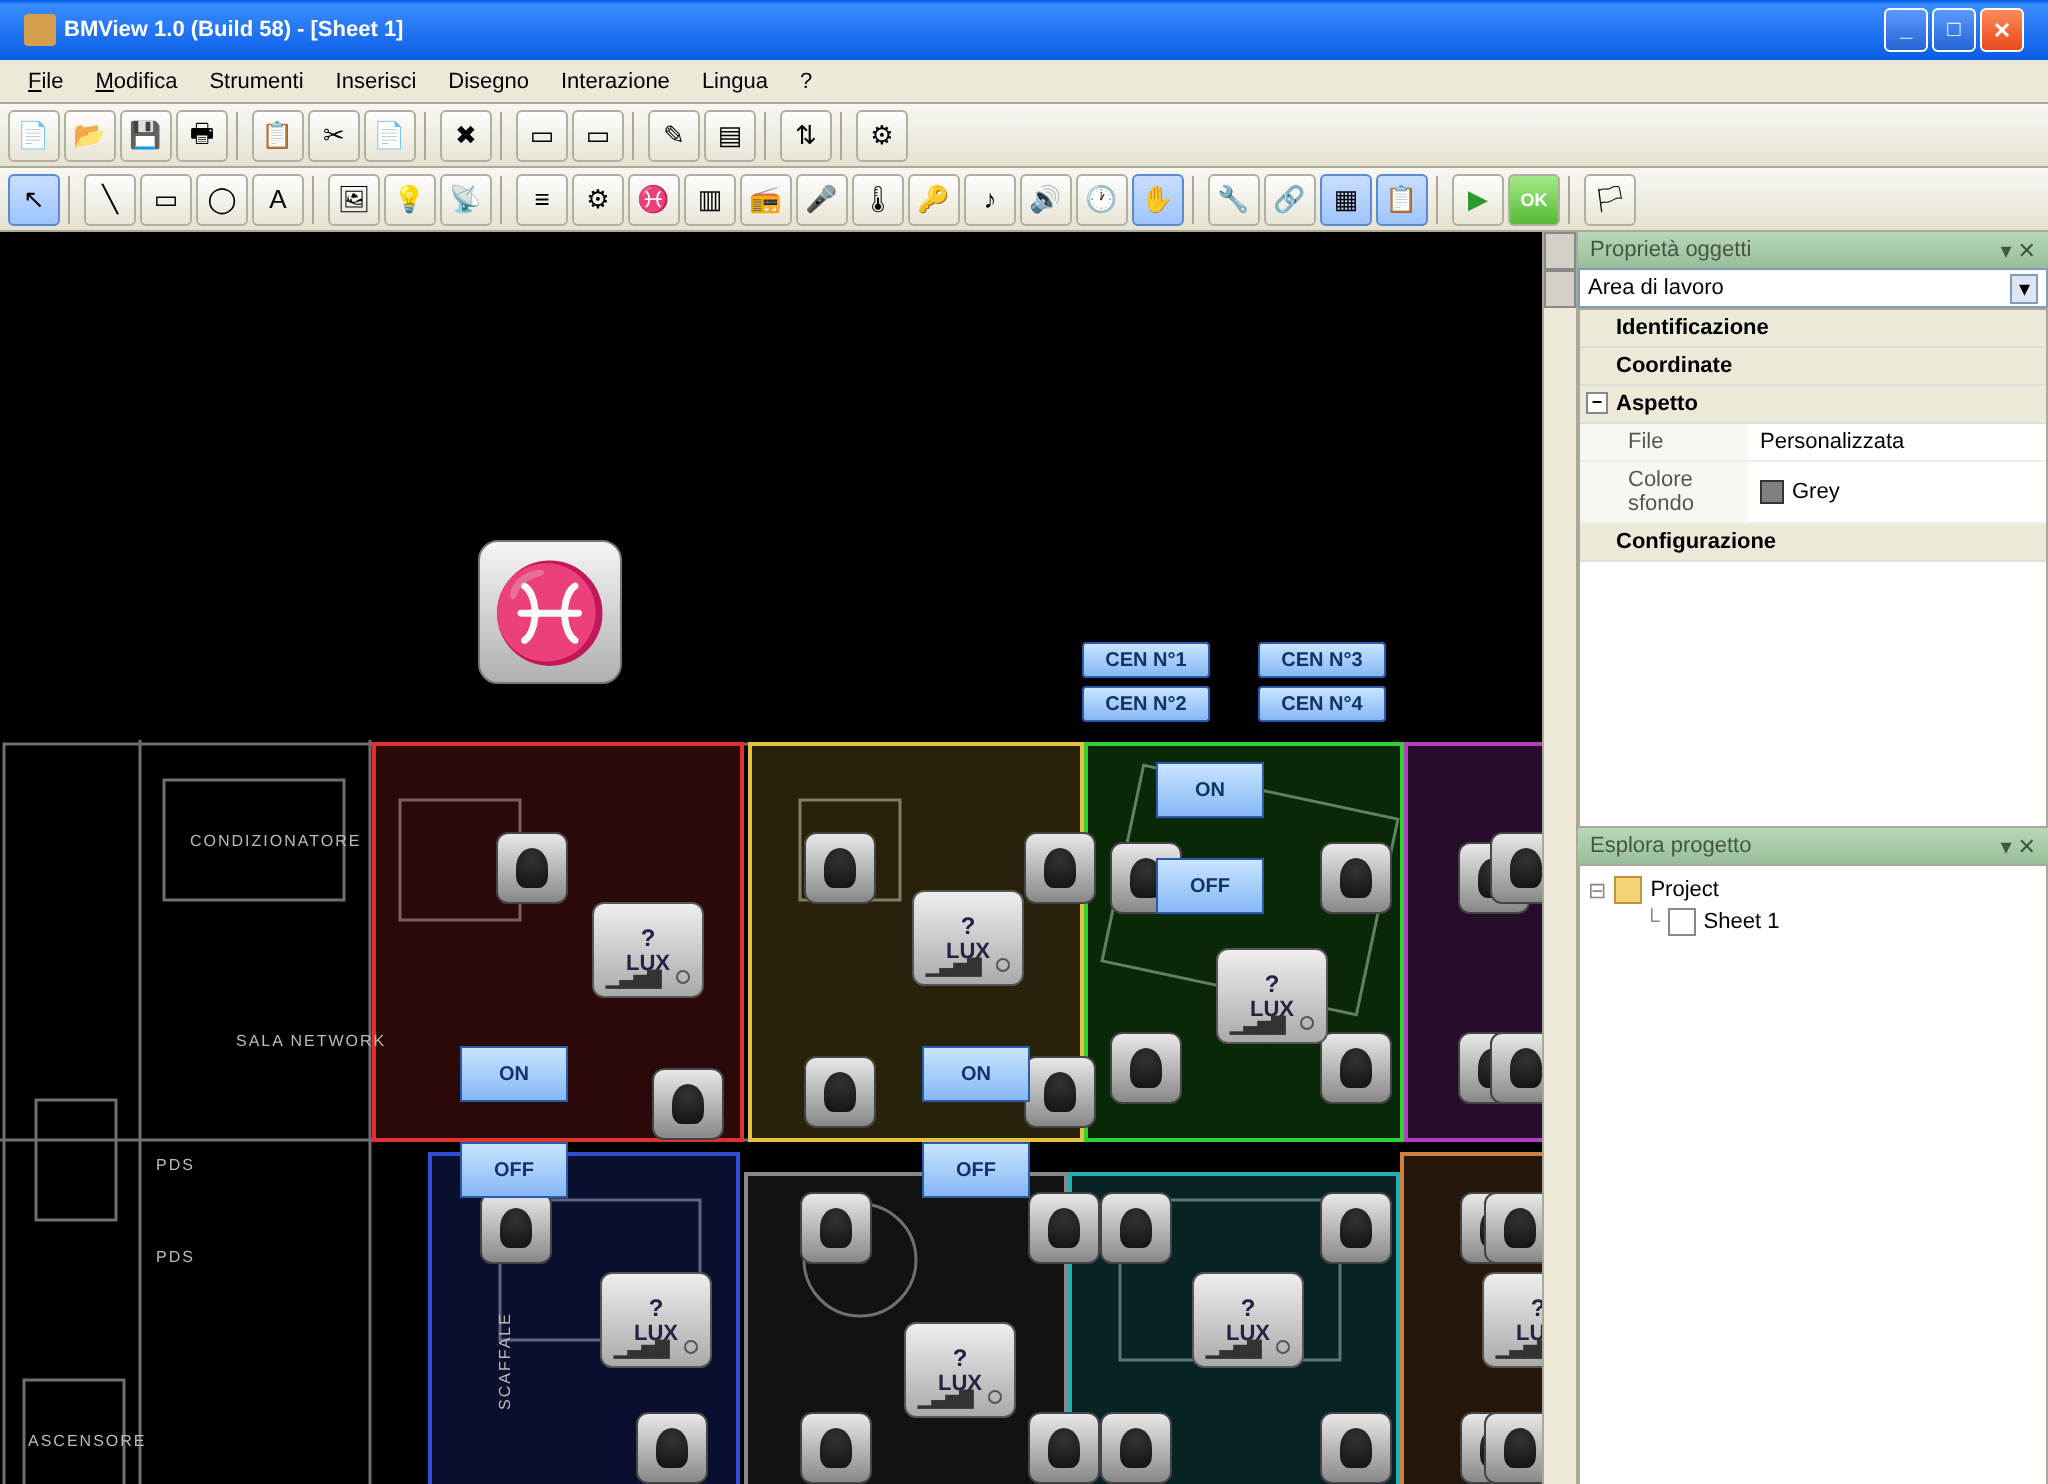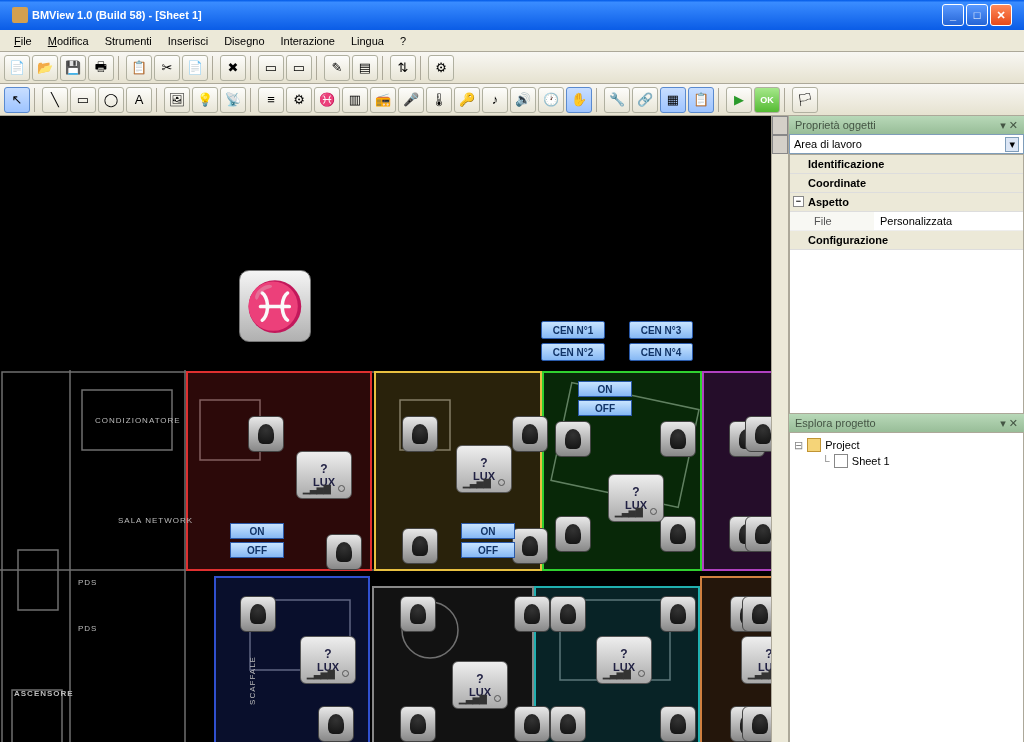--- a/index.html
+++ b/index.html
@@ -36,21 +36,21 @@
 .bulb { position: absolute; width: 36px; height: 36px; border-radius: 6px; background: linear-gradient(#e8e8e8,#888); border: 1px solid #444; display: flex; align-items: center; justify-content: center; }
 .bulb::after { content: ''; width: 16px; height: 20px; background: radial-gradient(circle at 50% 30%, #333, #111); border-radius: 50% 50% 30% 30%; }
 
 .lux { position: absolute; width: 56px; height: 48px; border-radius: 6px; background: linear-gradient(#eee,#aaa); border: 1px solid #555; display: flex; flex-direction: column; align-items: center; justify-content: center; font-weight: bold; font-size: 10px; color: #224; }
 .lux .q { font-size: 12px; }
 .lux .sig { position: absolute; bottom: 4px; left: 6px; font-size: 9px; color: #333; }
 .lux .dot { position: absolute; bottom: 6px; right: 6px; width: 7px; height: 7px; border: 1px solid #555; border-radius: 50%; }
 
 .cenbtn { position: absolute; width: 64px; height: 18px; background: linear-gradient(#c8e4ff,#86b8f4); border: 1px solid #2a5aaa; color: #113366; font-weight: bold; font-size: 10px; display: flex; align-items: center; justify-content: center; border-radius: 2px; }
 .onoff { position: absolute; width: 54px; }
-.onoff div { height: 16px; background: linear-gradient(#c8e4ff,#86b8f4); border: 1px solid #2a5aaa; color: #113366; font-weight: bold; font-size: 10px; display: flex; align-items: center; justify-content: center; margin-bottom: 3px; }
+.onoff div { height: 28px; background: linear-gradient(#c8e4ff,#86b8f4); border: 1px solid #2a5aaa; color: #113366; font-weight: bold; font-size: 10px; display: flex; align-items: center; justify-content: center; margin-bottom: 20px; }
 
 .zone { position: absolute; border: 2px solid; background: rgba(0,0,0,0); }
 
 .panels { width: 236px; background: #ece9d8; border-left: 1px solid #aca899; display: flex; flex-direction: column; }
 .panel-hdr { background: linear-gradient(#b8d8b8,#98bd98); color: #445544; height: 18px; display: flex; align-items: center; padding: 0 6px; font-size: 10px; gap: 36px; }
 .panel-hdr .x { margin-left: auto; }
 .panel-body { background: white; border: 1px solid #aca899; margin: 0; flex: 1; overflow: auto; }
 .combo { width: 100%; height: 20px; border: 1px solid #7f9db9; background: white; padding: 2px 4px; display: flex; align-items: center; }
 .combo::after { content: '▾'; margin-left: auto; background: #dce6f5; padding: 0 3px; border: 1px solid #7f9db9; }
 .propgrid { font-size: 11px; }
@@ -261,21 +261,21 @@
           <div>OFF</div>
         </div>
         <div class="onoff" style="left: 578px; top: 265px;">
           <div>ON</div>
           <div>OFF</div>
         </div>
         <div style="position: absolute; left: 95px; top: 300px; color: rgb(187, 187, 187); font-size: 8px; letter-spacing: 1px;">CONDIZIONATORE</div>
         <div style="position: absolute; left: 118px; top: 400px; color: rgb(187, 187, 187); font-size: 8px; letter-spacing: 1px;">SALA NETWORK</div>
         <div style="position: absolute; left: 78px; top: 462px; color: rgb(187, 187, 187); font-size: 8px; letter-spacing: 1px;">PDS</div>
         <div style="position: absolute; left: 78px; top: 508px; color: rgb(187, 187, 187); font-size: 8px; letter-spacing: 1px;">PDS</div>
-        <div style="position: absolute; left: 14px; top: 573px; color: rgb(187, 187, 187); font-size: 8px; letter-spacing: 1px; font-weight: bold;">ASCENSORE</div>
+        <div style="position: absolute; left: 14px; top: 600px; color: rgb(187, 187, 187); font-size: 8px; letter-spacing: 1px;">ASCENSORE</div>
         <div style="position: absolute; left: 228px; top: 560px; color: rgb(187, 187, 187); font-size: 8px; letter-spacing: 1px; transform: rotate(-90deg);">SCAFFALE</div>
       </div>
   </div>
   <div class="vscroll"></div>
 
   <div class="panels">
     <div class="panel-hdr">
       <span>Proprietà oggetti</span>
       <span class="x">▾ ✕</span>
     </div>
@@ -284,20 +284,27 @@
       </div>
     <div class="panel-body" style="flex:0 0 260px">
       <div class="propgrid">
         <div class="cat">Identificazione</div>
         <div class="cat">Coordinate</div>
         <div class="cat exp">Aspetto</div>
         <div class="row">
           <div class="k">File</div>
           <div class="v">Personalizzata</div>
         </div>
+        <div class="row">
+          <div class="k">Colore sfondo</div>
+          <div class="v">
+              <span class="sw"></span>
+              <span>Grey</span>
+            </div>
+        </div>
         <div class="cat">Configurazione</div>
       </div>
     </div>
 
     <div class="panel-hdr">
       <span>Esplora progetto</span>
       <span class="x">▾ ✕</span>
     </div>
     <div class="panel-body">
       <div class="tree">

